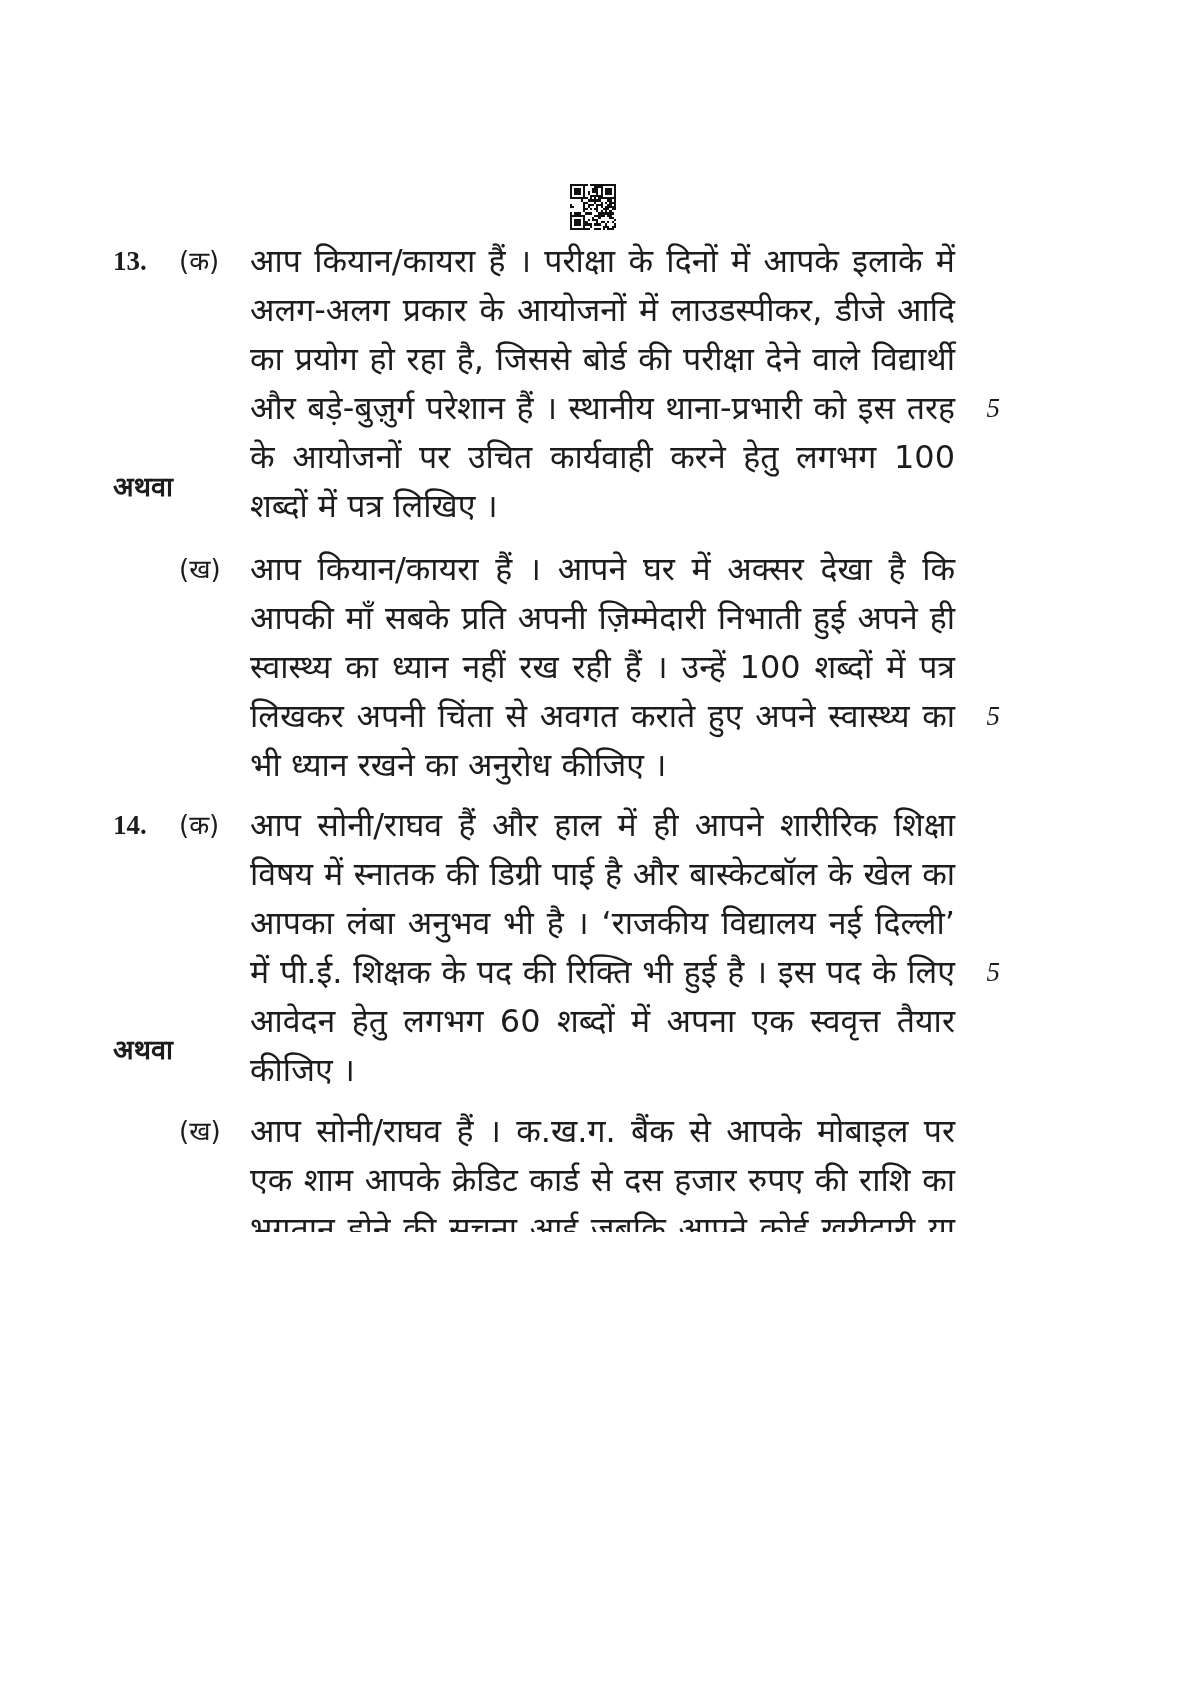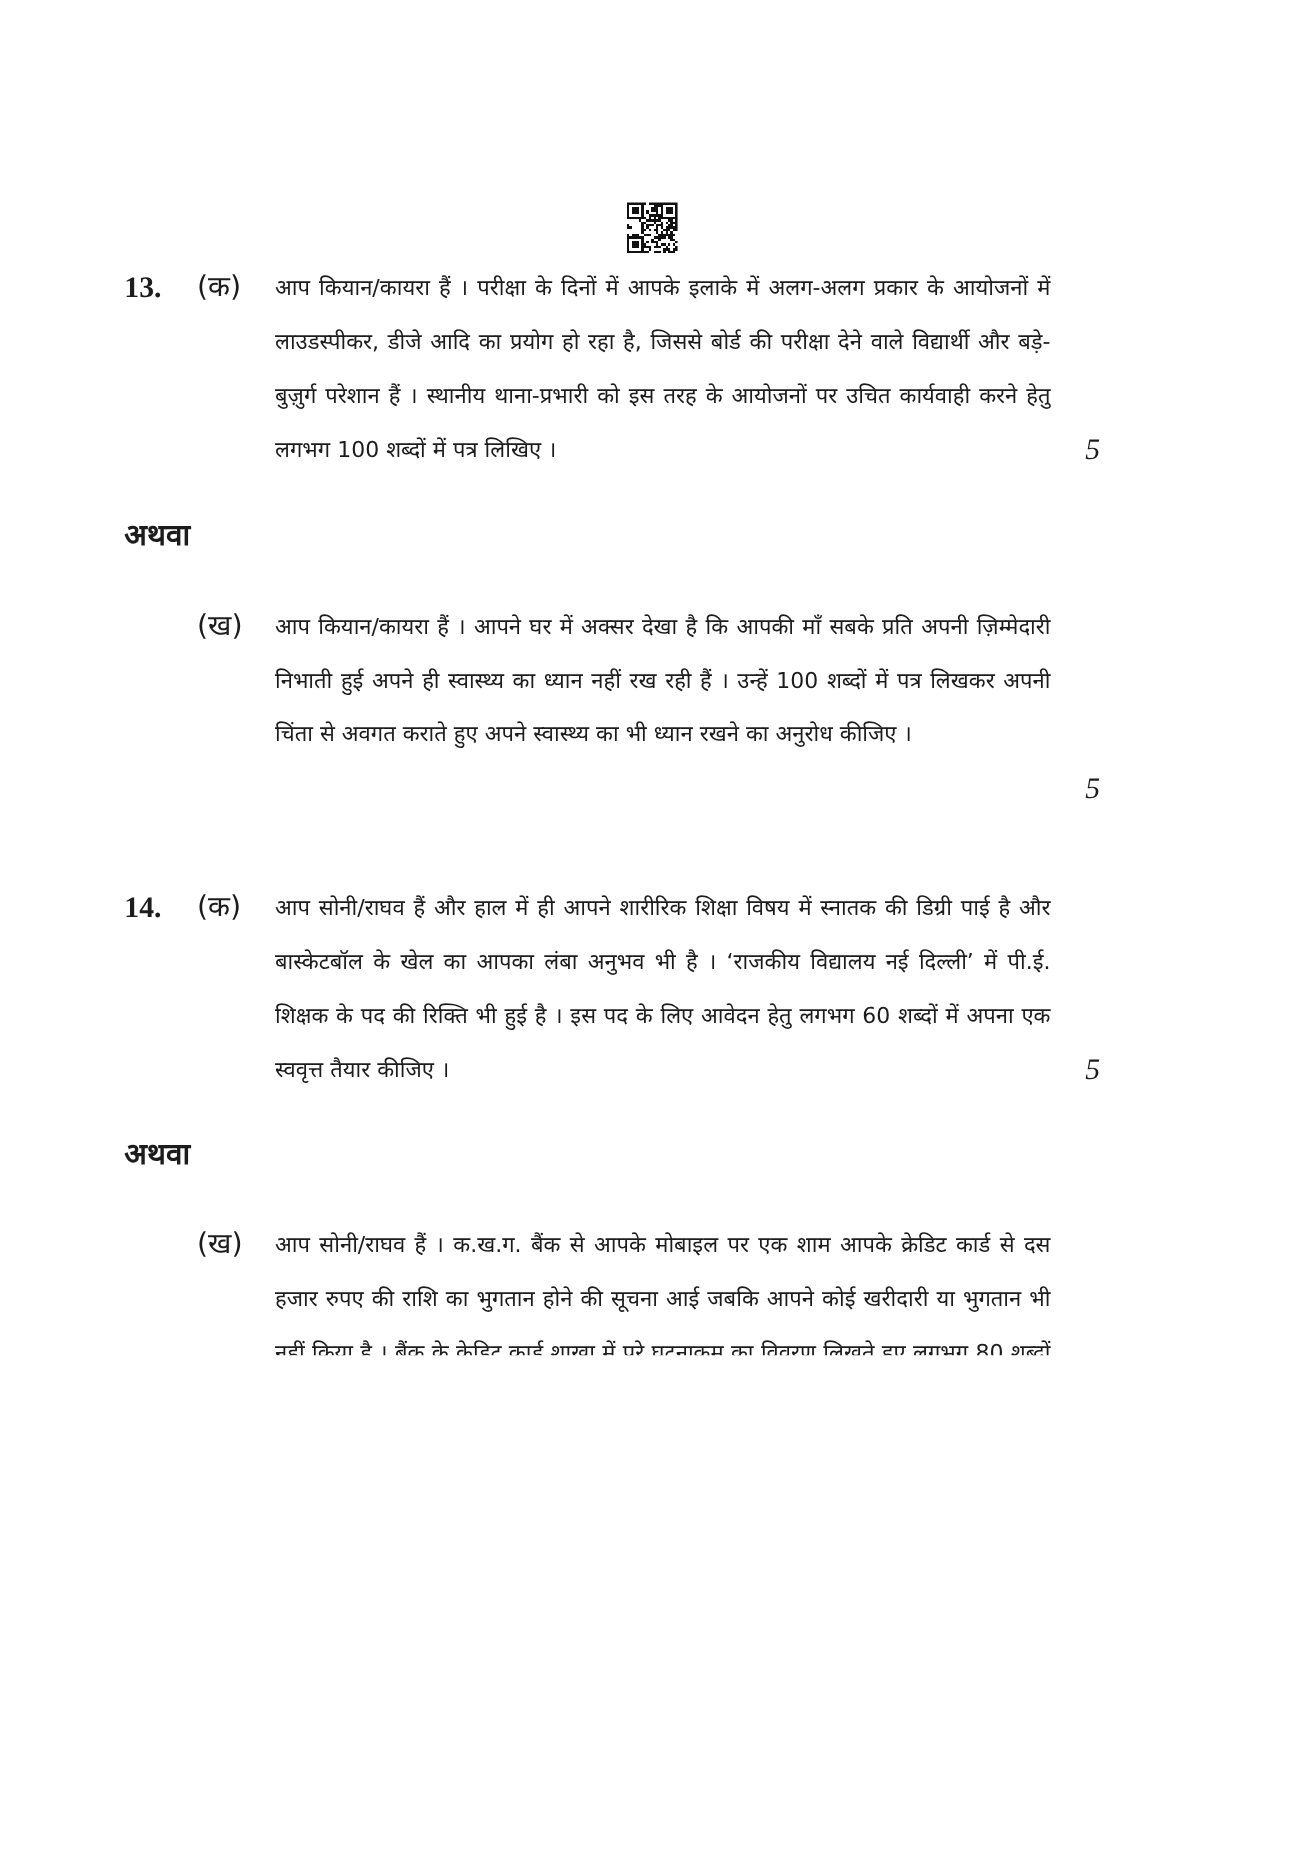--- a/index.html
+++ b/index.html
@@ -14,21 +14,21 @@
 
   .q-row{position:absolute;left:113px;width:887px;display:flex;align-items:flex-start;}
   .q-num{
     width:66px;flex:0 0 66px;
     font-family:"Liberation Serif","DejaVu Serif",serif;
     font-weight:700;font-size:27px;line-height:49px;
   }
   .part-label{width:71px;flex:0 0 71px;font-size:26px;line-height:49px;}
   .part-text{
     width:705px;flex:0 0 705px;
-    font-size:20px;line-height:49px;
+    font-size:32px;line-height:49px;
     text-align:justify;text-justify:inter-word;
   }
   .marks{
     position:absolute;right:0;
     font-family:"Liberation Serif","DejaVu Serif",serif;
     font-style:italic;font-size:27px;line-height:49px;
   }
   .marks-l4{top:147px;}
   .marks-l5{top:196px;}
 

